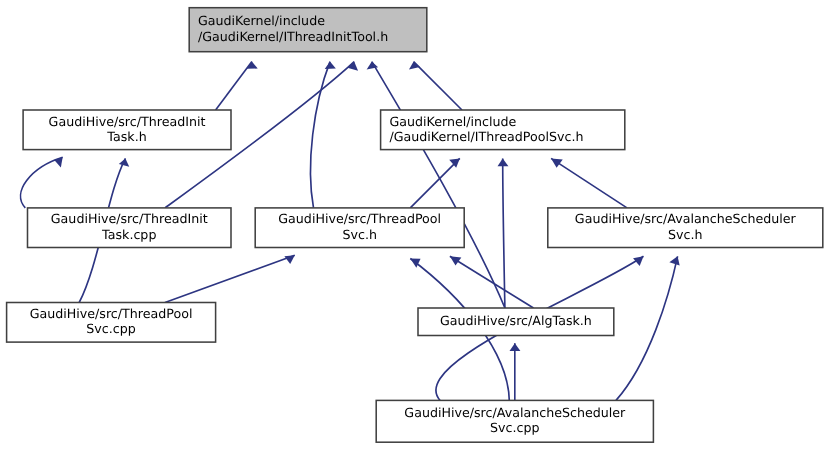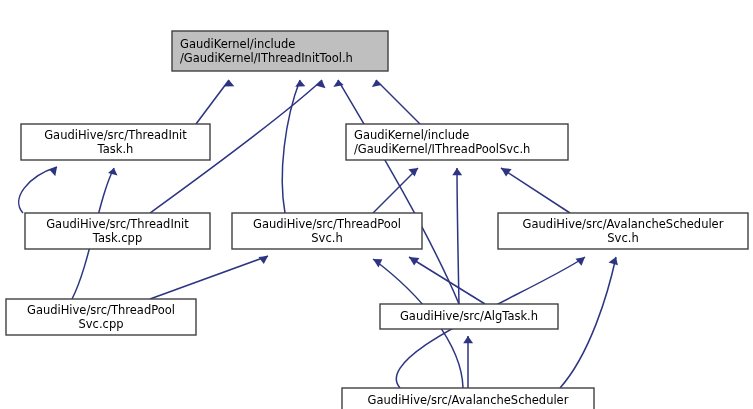--- a/index.html
+++ b/index.html
@@ -10,21 +10,20 @@
   body {
     width: 753px;
     height: 409px;
     font-family: "DejaVu Sans", sans-serif;
     overflow: hidden;
   }
   #graph-root {
     position: relative;
     width: 753px;
     height: 336px;
-    margin-top: 24px;
   }
   svg.graph-canvas {
     display: block;
     width: 753px;
     height: 409px;
   }
   .node-box {
     fill: #ffffff;
     stroke: #404040;
     stroke-width: 1.4;

